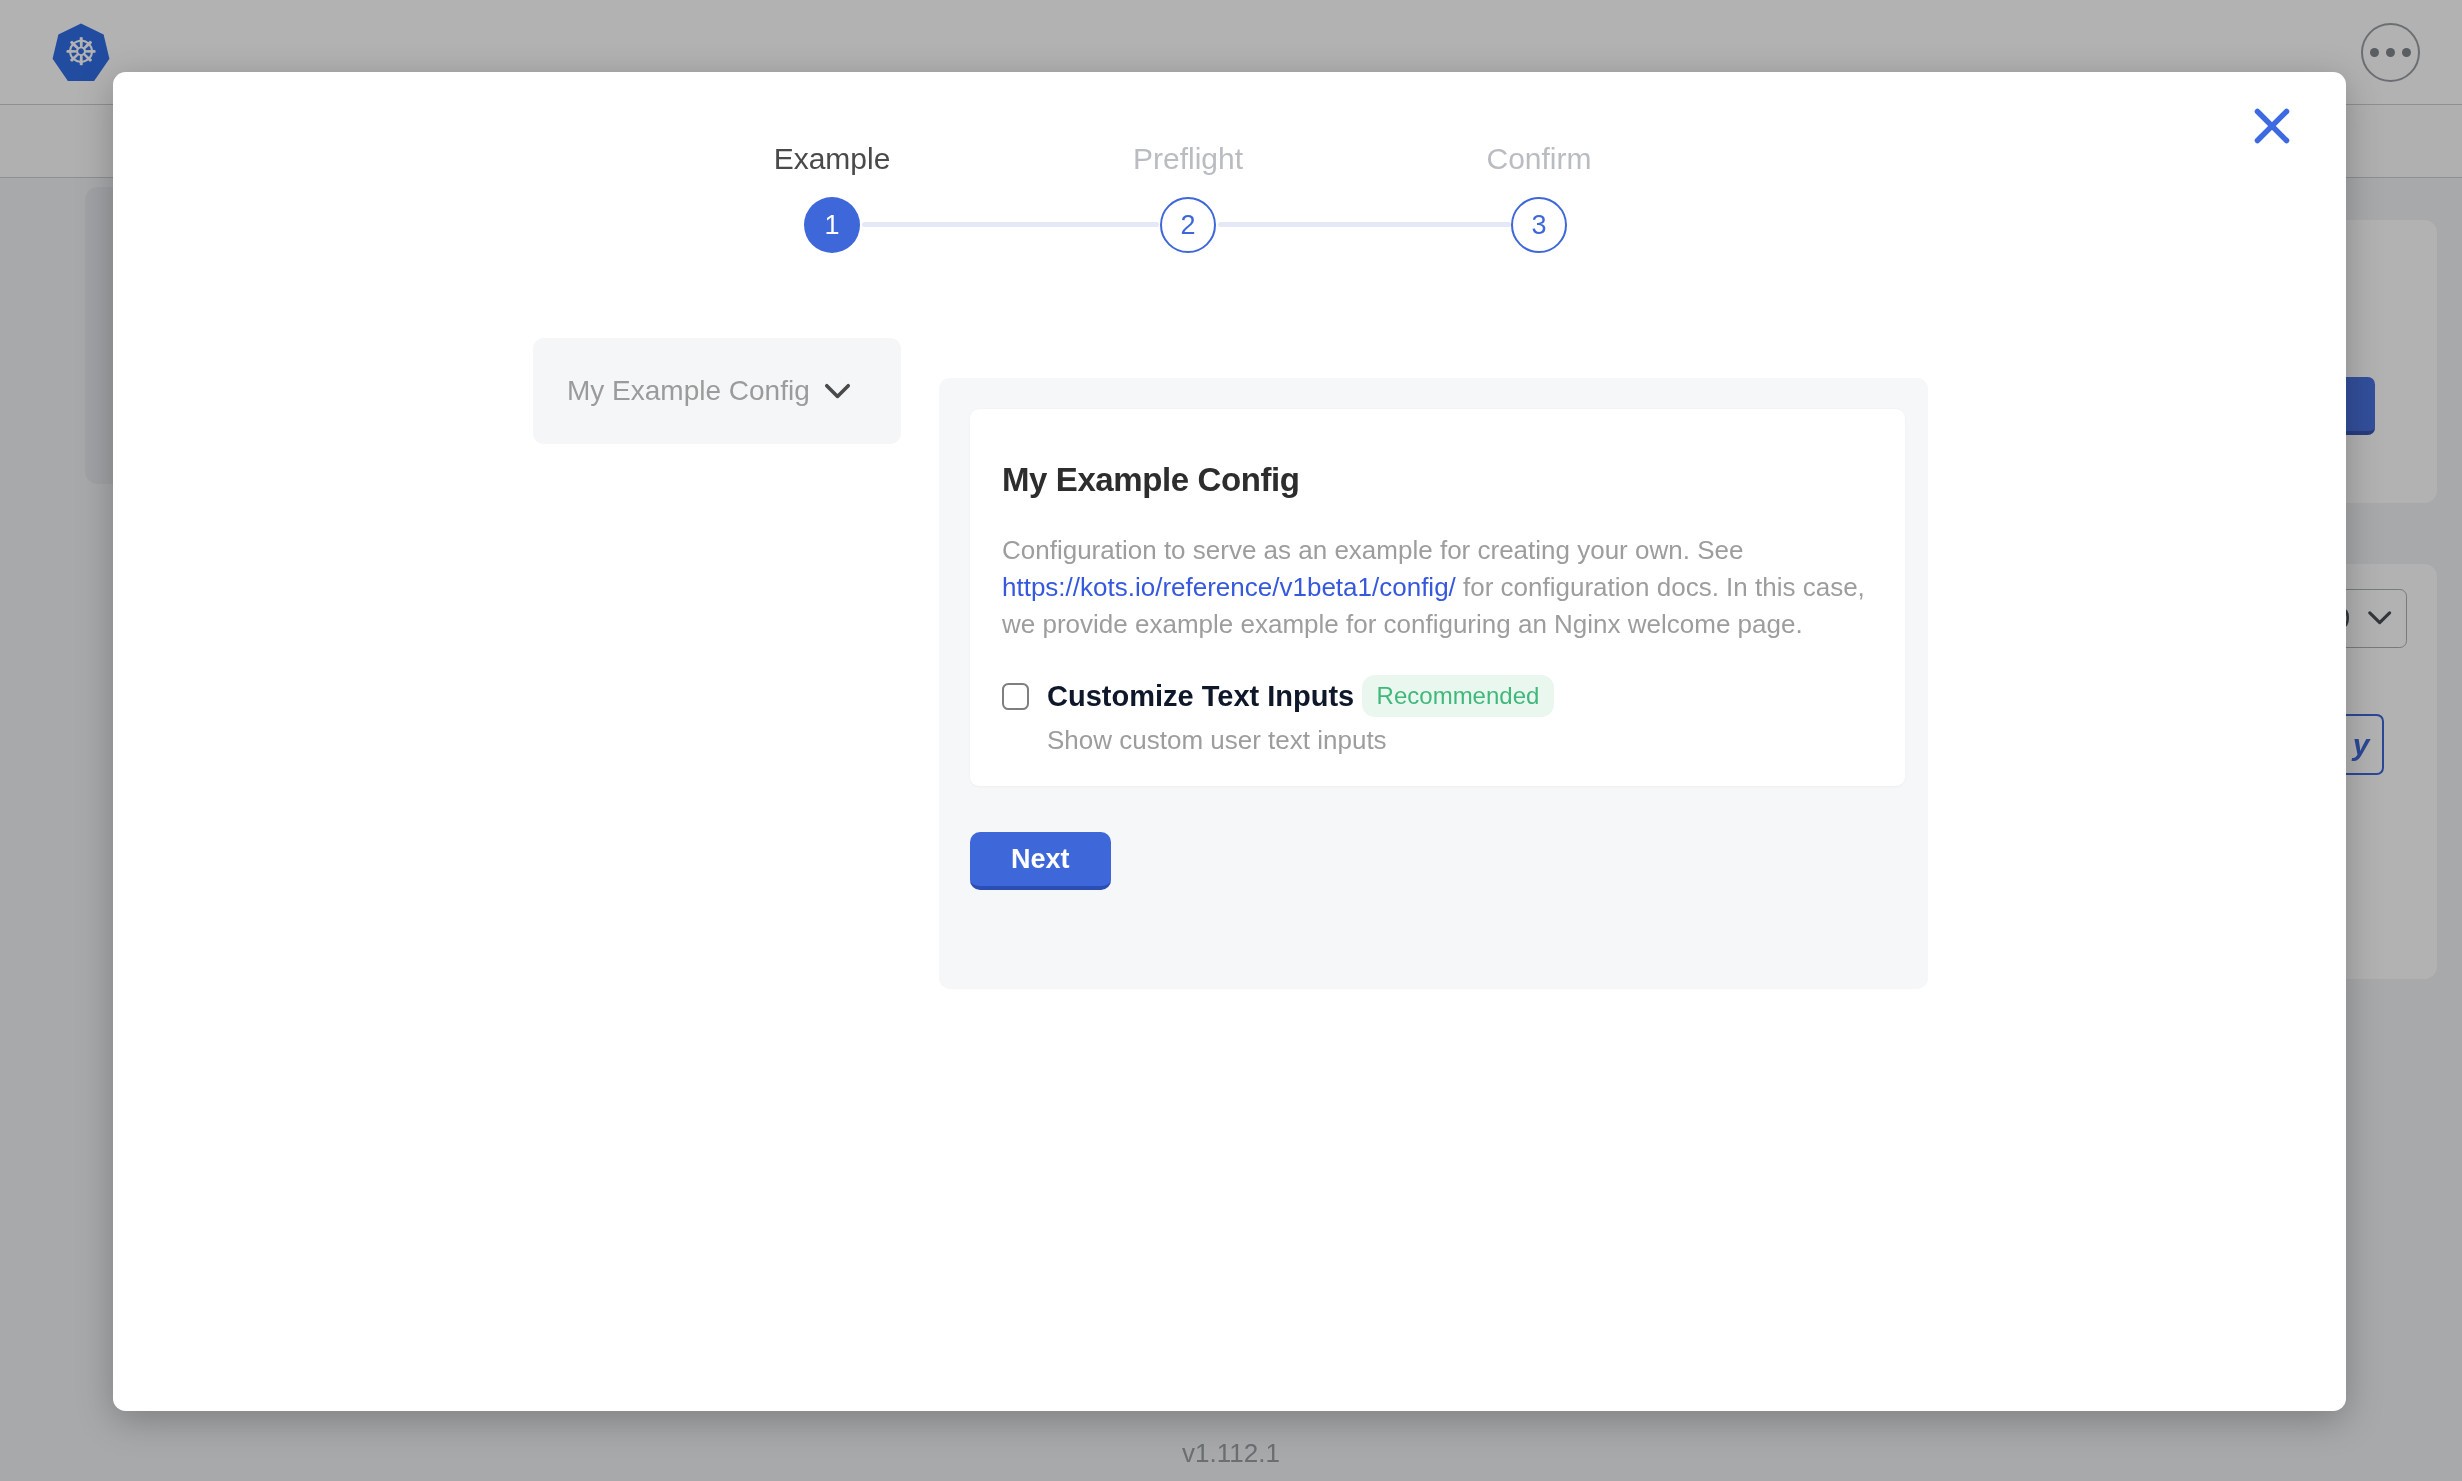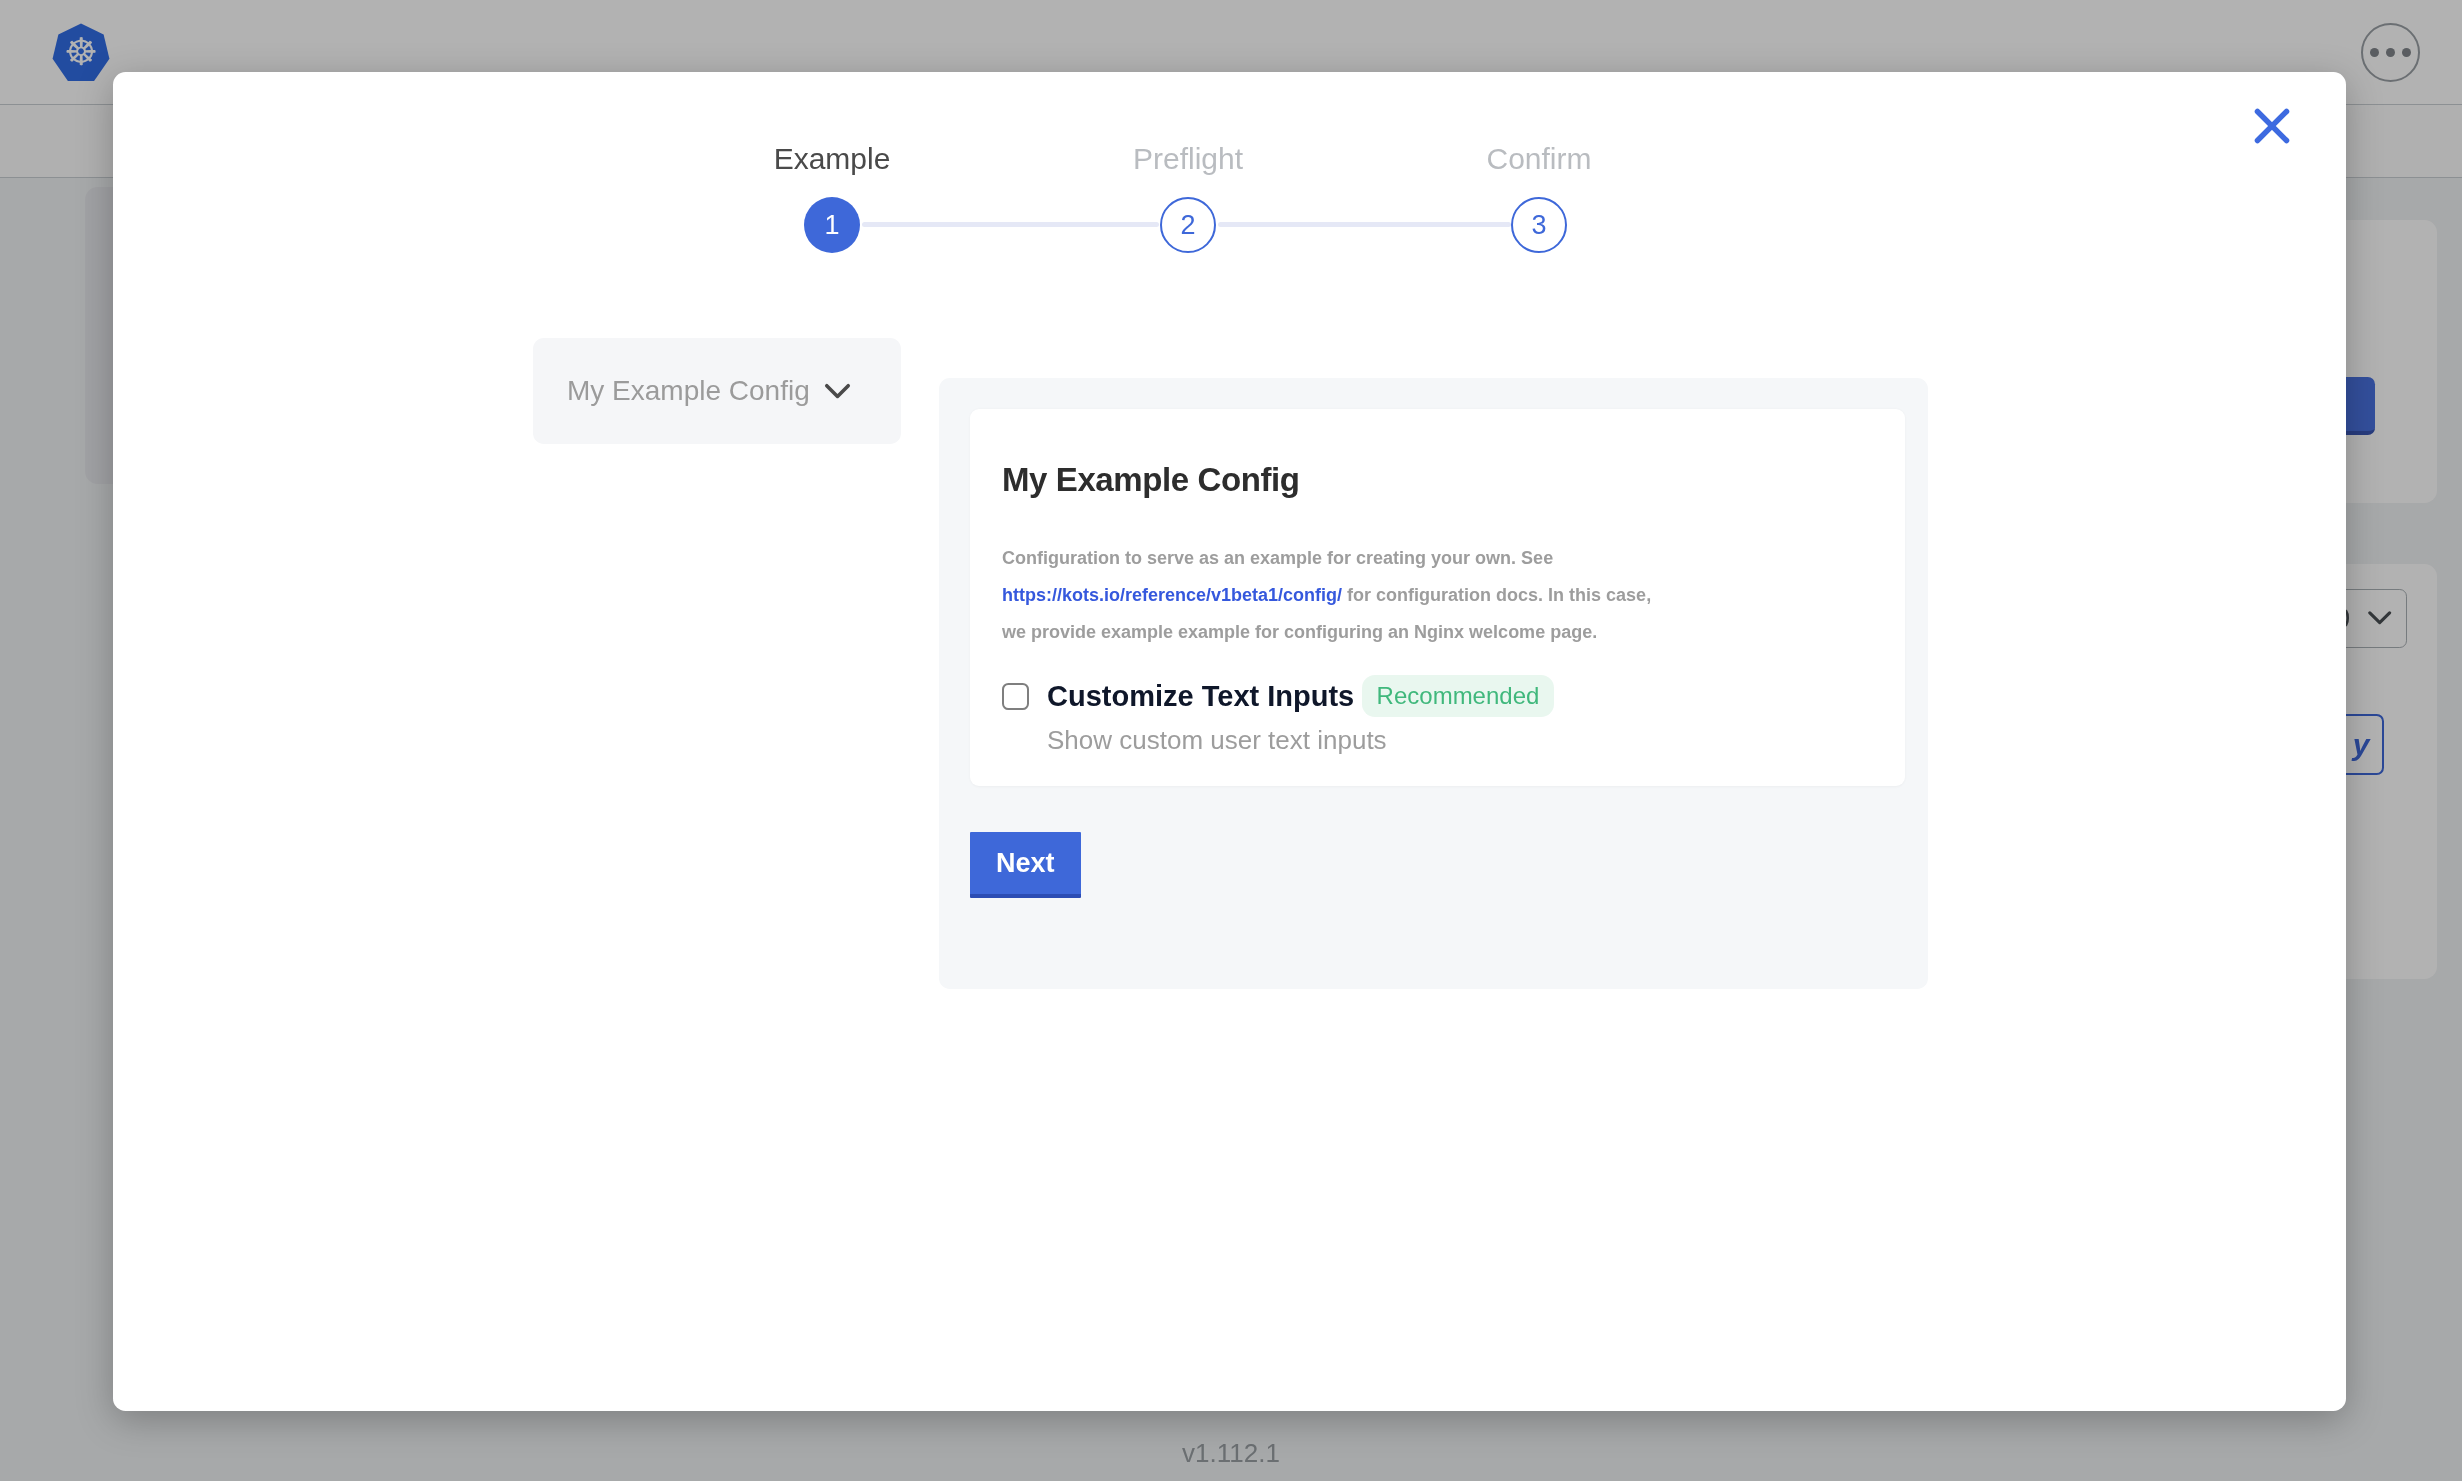--- a/index.html
+++ b/index.html
@@ -60,30 +60,30 @@
   
   .group-dd { position:absolute; left:420px; top:266px; width:368px; height:106px; background:#f5f6f8;
     border-radius:10.8px; display:flex; align-items:center; gap:14.4px; padding-left:34px; cursor:pointer; border:none; }
   .group-dd .dd-text { font-size:28px; color:#9b9b9b; }
 
   
   .panel { position:absolute; left:826px; top:306px; width:989px; height:611px; background:#f5f7f9; border-radius:10.8px; }
   .cfg-card { position:absolute; left:31px; top:31px; width:935px; height:377px; background:#ffffff;
     border-radius:9px; box-shadow:0 0.9px 2.7px rgba(0,0,0,0.04); }
   .cfg-title { position:absolute; left:32px; top:52px; font-size:33px; font-weight:700; color:#2d2d2d; letter-spacing:-0.4px; }
-  .cfg-desc { position:absolute; left:32px; top:131px; font-size:18px; line-height:37px; color:#9d9d9d; white-space:nowrap;font-weight:bold; }
+  .cfg-desc { position:absolute; left:32px; top:123px; font-size:26px; line-height:37px; color:#9d9d9d; white-space:nowrap; }
   .cfg-desc a, .cfg-link { color:#3558dd; text-decoration:none; }
   .chk-row { position:absolute; left:32px; top:266px; display:flex; align-items:center; }
   .chk-box { width:27px; height:27px; border:2.7px solid #7f7f7f; border-radius:6.3px; background:#ffffff; cursor:pointer; flex:0 0 auto; }
   .chk-label { margin-left:18px; font-size:29px; font-weight:700; color:#0f172a; }
   .chk-badge { margin-left:8px; font-size:24px; color:#40b87c; background:#e9f7ef; padding:7.2px 14.4px; border-radius:13px; }
   .chk-help { position:absolute; left:77px; top:316px; font-size:26px; color:#9d9d9d; }
-  .next-btn { position:absolute; left:31px; top:454px; min-width:106px; height:66px; background:#3e68d9;
-    border:none; border-bottom:4.5px solid #2c4db4; border-radius:1px; color:#ffffff; font-weight:700;
-    font-size:27px; font-family:inherit; padding:0 26px; cursor:pointer; }
+  .next-btn { position:absolute; left:31px; top:454px; min-width:106px; height:58px; background:#3e68d9;
+    border:none; border-bottom:4.5px solid #2c4db4; border-radius:10px; color:#ffffff; font-weight:700;
+    font-size:27px; font-family:inherit; padding:0 41px; cursor:pointer; }
 </style>
 </head>
 <body>
 
 <div class="screen">
 
   <div class="hdr">
     <div class="k8s-logo">☸</div>
     <div class="ellipsis-btn">
       <span class="dot"></span>

